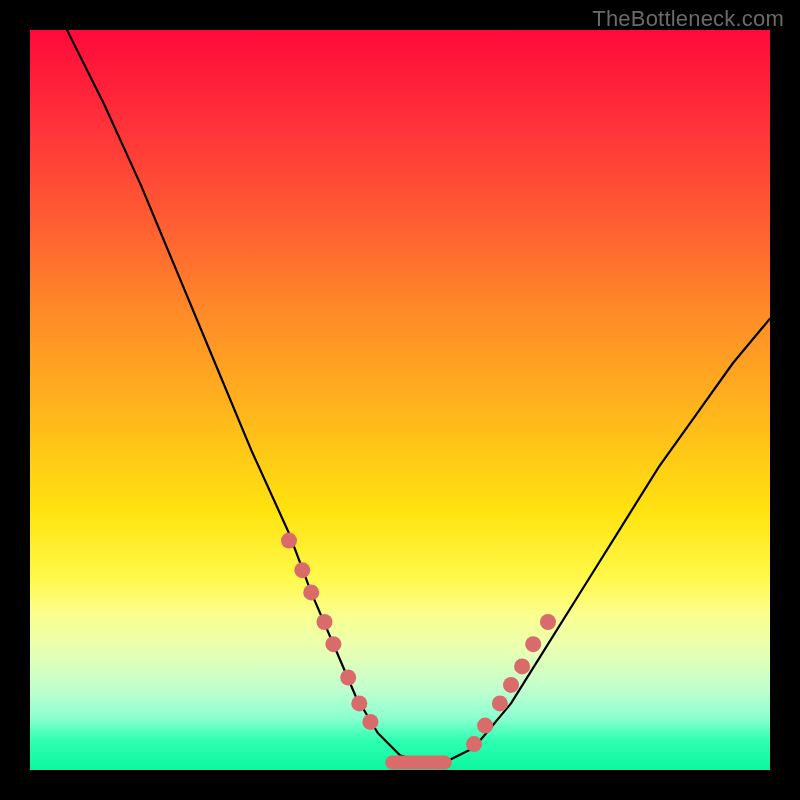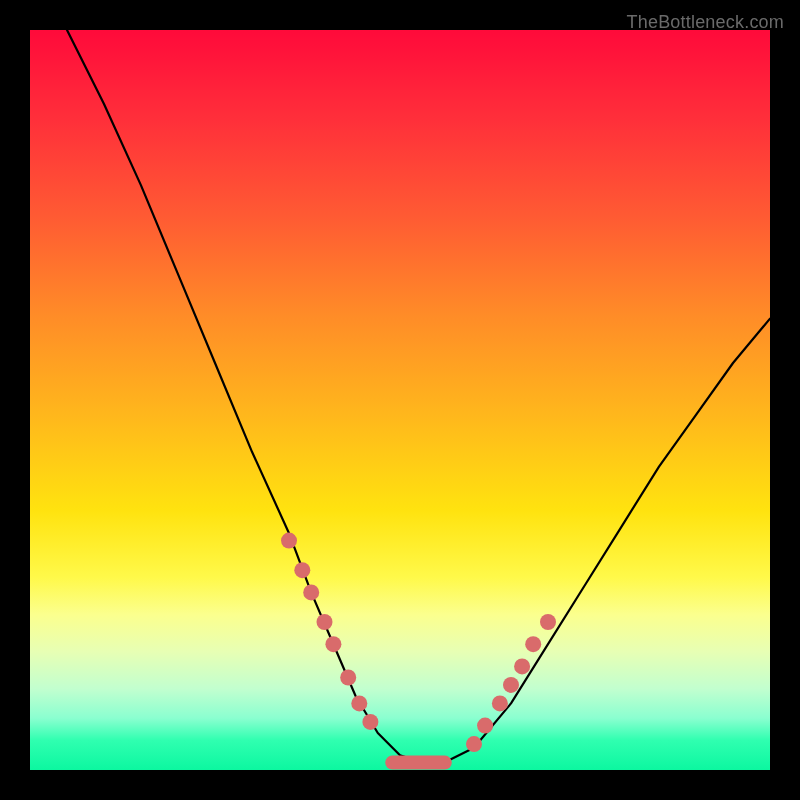--- a/index.html
+++ b/index.html
@@ -36,25 +36,24 @@
       #c2ffcf 89%,
       #8affd0 93%,
       #2fffb0 96%,
       #0cf7a0 100%);
   }
   .watermark {
     position: absolute;
     top: 6px;
     right: 16px;
     color: #6a6a6a;
-    font-size: 18px;
+    font-size: 22px;
     font-weight: 500;
     letter-spacing: 0.2px;
     user-select: none;
-    margin-top: 6px;
   }
   svg {
     position: absolute;
     left: 0;
     top: 0;
   }
 </style>
 </head>
 <body>
 

